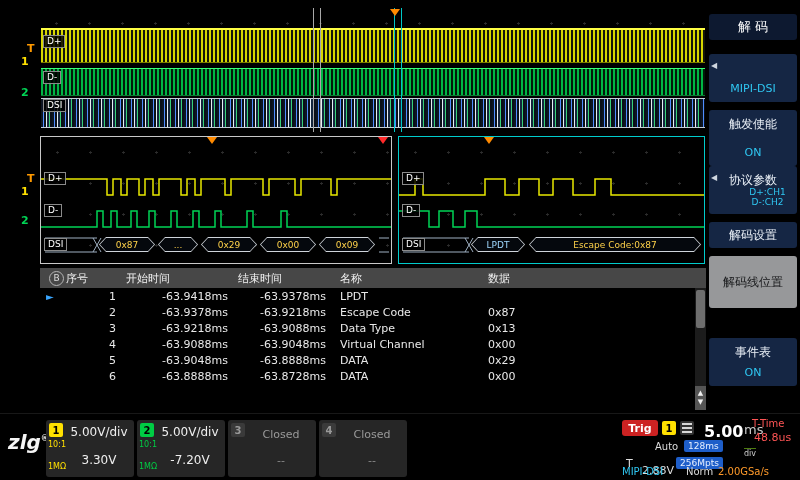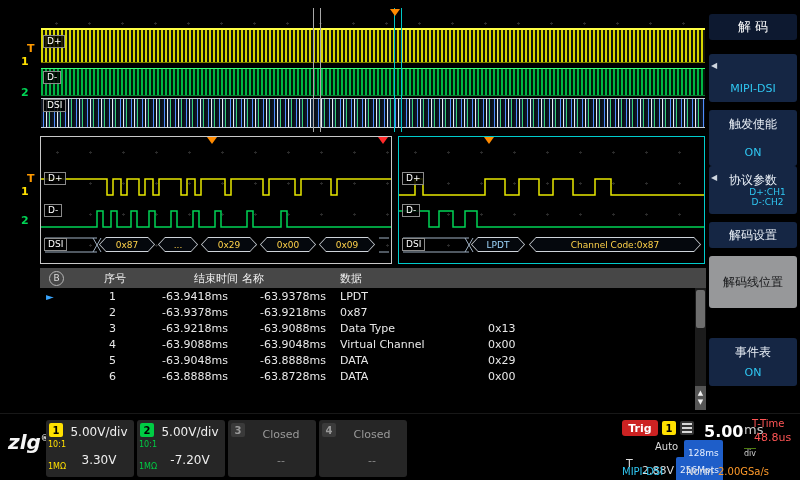--- a/index.html
+++ b/index.html
@@ -26,37 +26,37 @@
        background:#cfd4da;z-index:6;}
   .hex-in{position:absolute;inset:1px;clip-path:polygon(6px 0,calc(100% - 6px) 0,100% 50%,calc(100% - 6px) 100%,6px 100%,0 50%);
        background:#05080d;display:flex;align-items:center;justify-content:center;
        font-size:9px;color:#ffd24a;white-space:nowrap;}
   .hex-in.cy{color:#9fd8ff;}
   
   .tblHead,.tblRow{display:grid;grid-template-columns:26px 60px 112px 98px 148px 1fr;align-items:center;padding-right:13px;}
   .tblHead{height:20px;background:#474747;color:#f2f2f2;font-size:11px;}
   .tblRow{height:16px;color:#e9e9e9;font-size:11px;}
   .cR{text-align:right;padding-right:10px;}
-  .cC{text-align:right;}
+  .cC{text-align:left;}
   .cL{padding-left:4px;text-align:left;}
   .circB{display:inline-block;width:13px;height:13px;line-height:12px;border:1px solid #b5b5b5;border-radius:50%;
          font-size:9px;text-align:center;color:#ddd;margin-left:5px;}
   .rowArrow{color:#39a6ff;font-size:10px;padding-left:6px;}
   
   .mItem{position:absolute;left:3px;width:88px;background:#152644;border-radius:3px;color:#e9eff6;text-align:center;}
   .mItem .lab{font-size:12px;padding-top:6px;}
   .mItem .val{position:absolute;left:0;right:0;bottom:7px;font-size:11px;color:#2fc7f2;}
   .mItem.sel{background:#97989a;}
   .mItem.sel .lab{color:#17181a;padding-top:0;display:flex;align-items:center;justify-content:center;height:100%;}
   .mArrow{position:absolute;left:2px;top:7px;font-size:8px;color:#cfd6df;}
   
   .panel{position:absolute;top:6px;width:88px;height:57px;background:#262626;border-radius:3px;}
   .badge{position:absolute;width:14px;height:14px;border-radius:2px;font-size:10px;font-weight:bold;
          display:flex;align-items:center;justify-content:center;}
-  .blueBadge{position:absolute;background:#1e5ec9;color:#e6efff;font-size:9px;padding:8px 4px;border-radius:2px;}
+  .blueBadge{position:absolute;background:#1e5ec9;color:#e6efff;font-size:9px;padding:1px 4px;border-radius:2px;}
   .bars{display:block;width:10px;height:10px;margin:2px auto;
         background:repeating-linear-gradient(180deg,#d8d8d8 0 2px,transparent 2px 4px);}
   .sb{position:absolute;right:0;top:20px;bottom:0;width:11px;background:#1c1c1c;z-index:5;}
   .sbThumb{position:absolute;left:1px;right:1px;top:2px;height:38px;background:#6e6e6e;border-radius:2px;}
   .sbBtns{position:absolute;left:0;right:0;bottom:0;height:24px;background:#555;display:flex;flex-direction:column;
           align-items:center;justify-content:center;font-size:7px;color:#f0f0f0;line-height:9px;}
   svg{position:absolute;left:0;top:0;}
 </style>
 </head>
 <body>
@@ -119,51 +119,53 @@
       <path stroke="#9fb0c2" stroke-width="1" fill="none" d="M4,101 H70 M4,115 H70 M66,101 L74,115 M66,115 L74,101"></path>
     </svg>
     <span class="chlbl" style="left:3px;top:35px;">D+</span>
     <span class="chlbl" style="left:3px;top:67px;">D-</span>
     <span class="chlbl" style="left:3px;top:101px;">DSI</span>
 
     <div class="hex" style="left:72px;top:100px;width:54px;">
         <div class="hex-in cy">LPDT</div>
       </div>
     <div class="hex" style="left:130px;top:100px;width:172px;">
-        <div class="hex-in">Channel Code:0x87</div>
+        <div class="hex-in">Escape Code:0x87</div>
       </div>
   </div>
   <div class="tri" style="left:484px;top:137px;"></div>
 
   <span class="mk" style="left:27px;top:172px;color:#ff9a00;">T</span>
   <span class="mk" style="left:21px;top:185px;color:#ffe000;">1</span>
   <span class="mk" style="left:21px;top:214px;color:#00d455;">2</span>
 
   <div class="abs" style="left:40px;top:268px;width:666px;height:142px;background:#000;">
     <div class="tblHead">
       <div class="cL"><span class="circB">B</span></div>
       <div class="cC">序号</div>
+      <div class="cC">开始时间</div>
       <div class="cC">结束时间</div>
       <div class="cL">名称</div>
       <div class="cL">数据</div>
     </div>
 
     <div class="tblRow">
       <div><span class="rowArrow">►</span></div>
       <div class="cR">1</div>
       <div class="cR">-63.9418ms</div>
       <div class="cR">-63.9378ms</div>
       <div class="cL">LPDT</div>
       <div class="cL"></div>
     </div>
     <div class="tblRow">
       <div></div>
       <div class="cR">2</div>
       <div class="cR">-63.9378ms</div>
       <div class="cR">-63.9218ms</div>
+      <div class="cL">Escape Code</div>
       <div class="cL">0x87</div>
     </div>
     <div class="tblRow">
       <div></div>
       <div class="cR">3</div>
       <div class="cR">-63.9218ms</div>
       <div class="cR">-63.9088ms</div>
       <div class="cL">Data Type</div>
       <div class="cL">0x13</div>
     </div>

